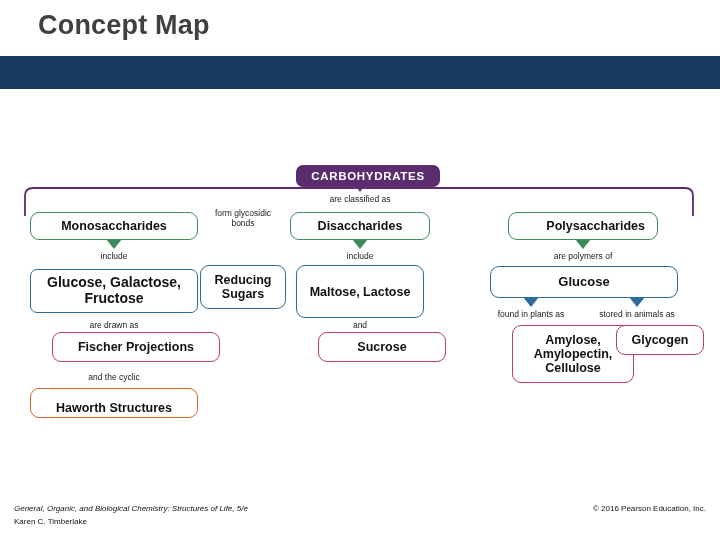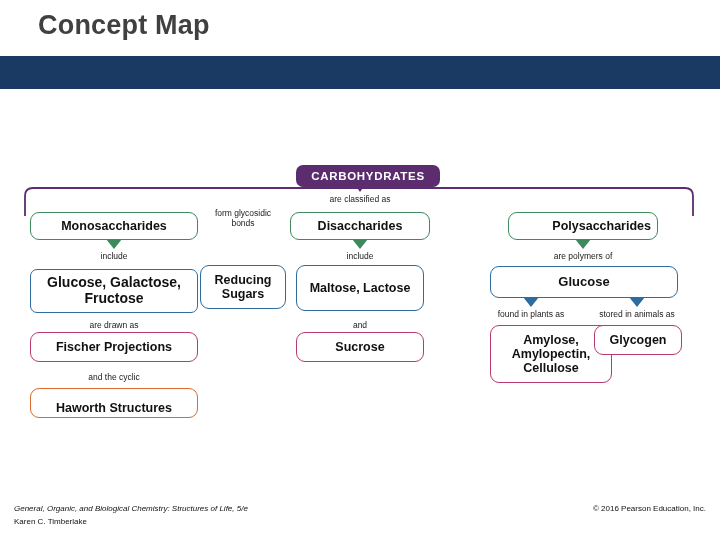--- a/index.html
+++ b/index.html
@@ -24,25 +24,25 @@
   
   #map{position:absolute;left:0;top:150px;width:720px;height:300px;}
   #wires{position:absolute;left:0;top:0;width:720px;height:300px;}
 
   
   .node{
     position:absolute;box-sizing:border-box;
     border:1.6px solid #888;border-radius:9px;background:#ffffff;
     display:flex;align-items:center;justify-content:center;text-align:center;
     font-weight:bold;color:#111111;line-height:1.12;
-    padding:2px 6px;
+    padding:2px 12px;
   }
   .n-green{border-color:#3E8A5C;}
   .n-blue{border-color:#2E6B9E;}
-  .n-pink{border-color:#B83A6E;}
+  .n-pink{border-color:#B83A6E;margin-left:22px;}
   .n-orange{border-color:#D96A2B;}
 
   .head{
     position:absolute;box-sizing:border-box;
     background:#5B2D6E;border-radius:7px;
     display:flex;align-items:center;justify-content:center;
     color:#ffffff;font-weight:bold;font-size:11.5px;letter-spacing:.7px;
   }
 
   
@@ -112,21 +112,21 @@
     <div class="lbl" style="left:203px;top:58px;width:80px;">form glycosidic bonds</div>
     <div class="lbl" style="left:320px;top:101px;width:80px;">include</div>
     <div class="lbl" style="left:543px;top:101px;width:80px;">are polymers of</div>
 
     <div class="node n-blue" style="left:30px;top:119px;width:168px;height:44px;font-size:14px;border-radius:7px;">
       <span>Glucose, Galactose, Fructose</span>
     </div>
     <div class="node n-blue" style="left:200px;top:115px;width:86px;height:44px;font-size:12.5px;">
       <span>Reducing Sugars</span>
     </div>
-    <div class="node n-blue" style="left:296px;top:115px;width:128px;height:46px;font-size:12.5px;">
+    <div class="node n-blue" style="left:296px;top:115px;width:128px;height:53px;font-size:12.5px;">
       <span>Maltose, Lactose</span>
     </div>
     <div class="node n-blue" style="left:490px;top:116px;width:188px;height:32px;font-size:13px;">
       <span>Glucose</span>
     </div>
 
     <div class="lbl" style="left:74px;top:170px;width:80px;">are drawn as</div>
     <div class="lbl" style="left:330px;top:170px;width:60px;">and</div>
     <div class="lbl" style="left:476px;top:159px;width:110px;">found in plants as</div>
     <div class="lbl" style="left:582px;top:159px;width:110px;">stored in animals as</div>

